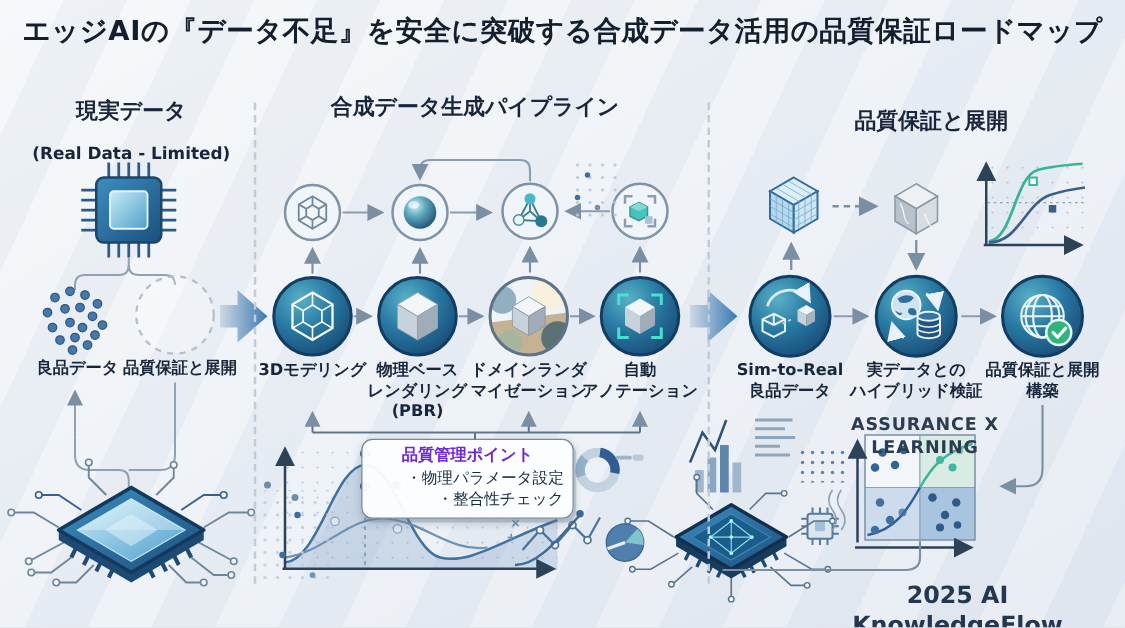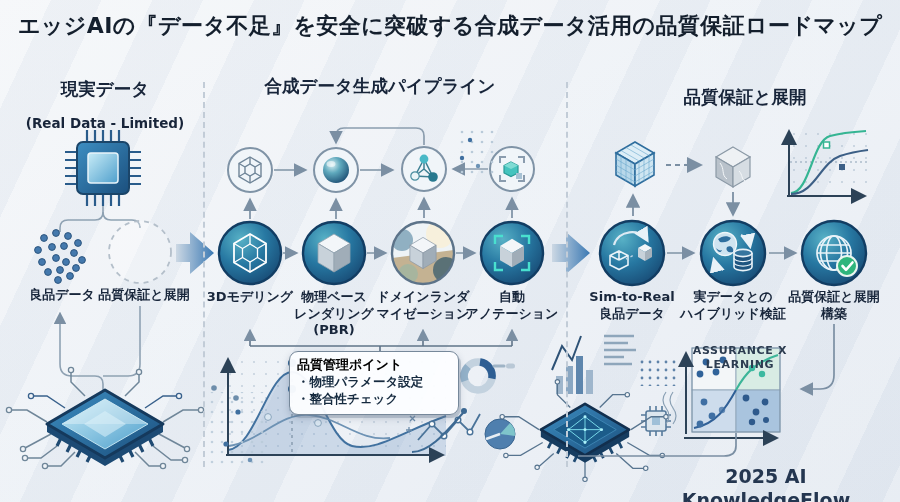--- a/index.html
+++ b/index.html
@@ -20,23 +20,23 @@
   .sec-h{font-size:17.5px;color:#18253a;}
   .sec-sub{font-size:13.5px;color:#18253a;}
   .lbl{font-size:13px;color:#18263b;}
   .sep{position:absolute;top:82px;height:385px;width:0;border-left:2px dashed #c2ccd7;}
   .callout{
     position:absolute;left:289px;top:351px;width:154px;
     background:rgba(252,253,255,.96);border:1.5px solid #76889a;border-radius:9px;
     box-shadow:2px 3px 0 rgba(120,138,158,.35),0 3px 7px rgba(50,70,100,.25);
     padding:5px 7px 6px 7px;z-index:3;
   }
-  .callout .c-title{font-size:13px;font-weight:bold;text-align:left;color:#000000;line-height:1.3;}
-  .callout .c-item{font-size:12.5px;font-weight:bold;text-align:left;color:#152a3f;line-height:1.35;}
-  #assurance-caption{font-size:11px;letter-spacing:.7px;color:#2c3c50;margin-top:12px;}
+  .callout .c-title{font-size:13px;font-weight:bold;text-align:center;color:#6d28d9;line-height:1.3;}
+  .callout .c-item{font-size:12.5px;font-weight:normal;text-align:right;color:#152a3f;line-height:1.35;}
+  #assurance-caption{font-size:14px;letter-spacing:.7px;color:#2c3c50;}
   #footer{font-size:19px;color:#243650;text-align:center;}
   .z2{z-index:2;}
 </style>
 </head>
 <body>
 
 <div class="canvas">
 
   <svg class="art" width="900" height="502" viewBox="0 0 900 502">
     <defs>

